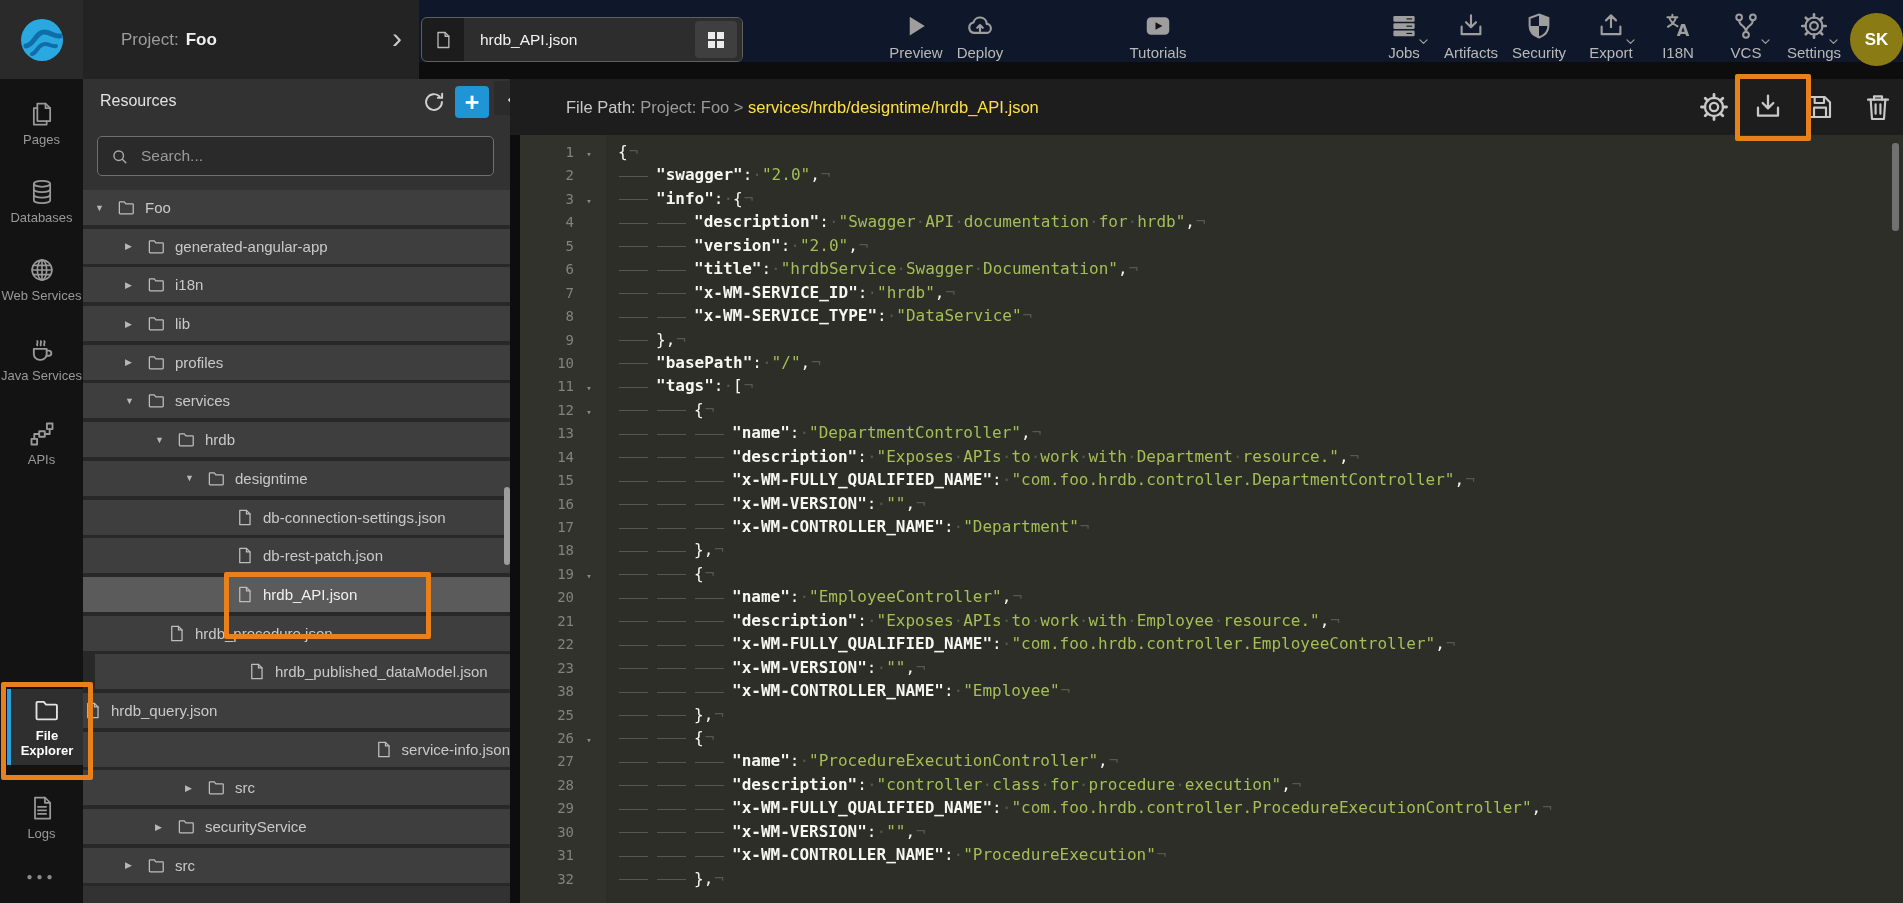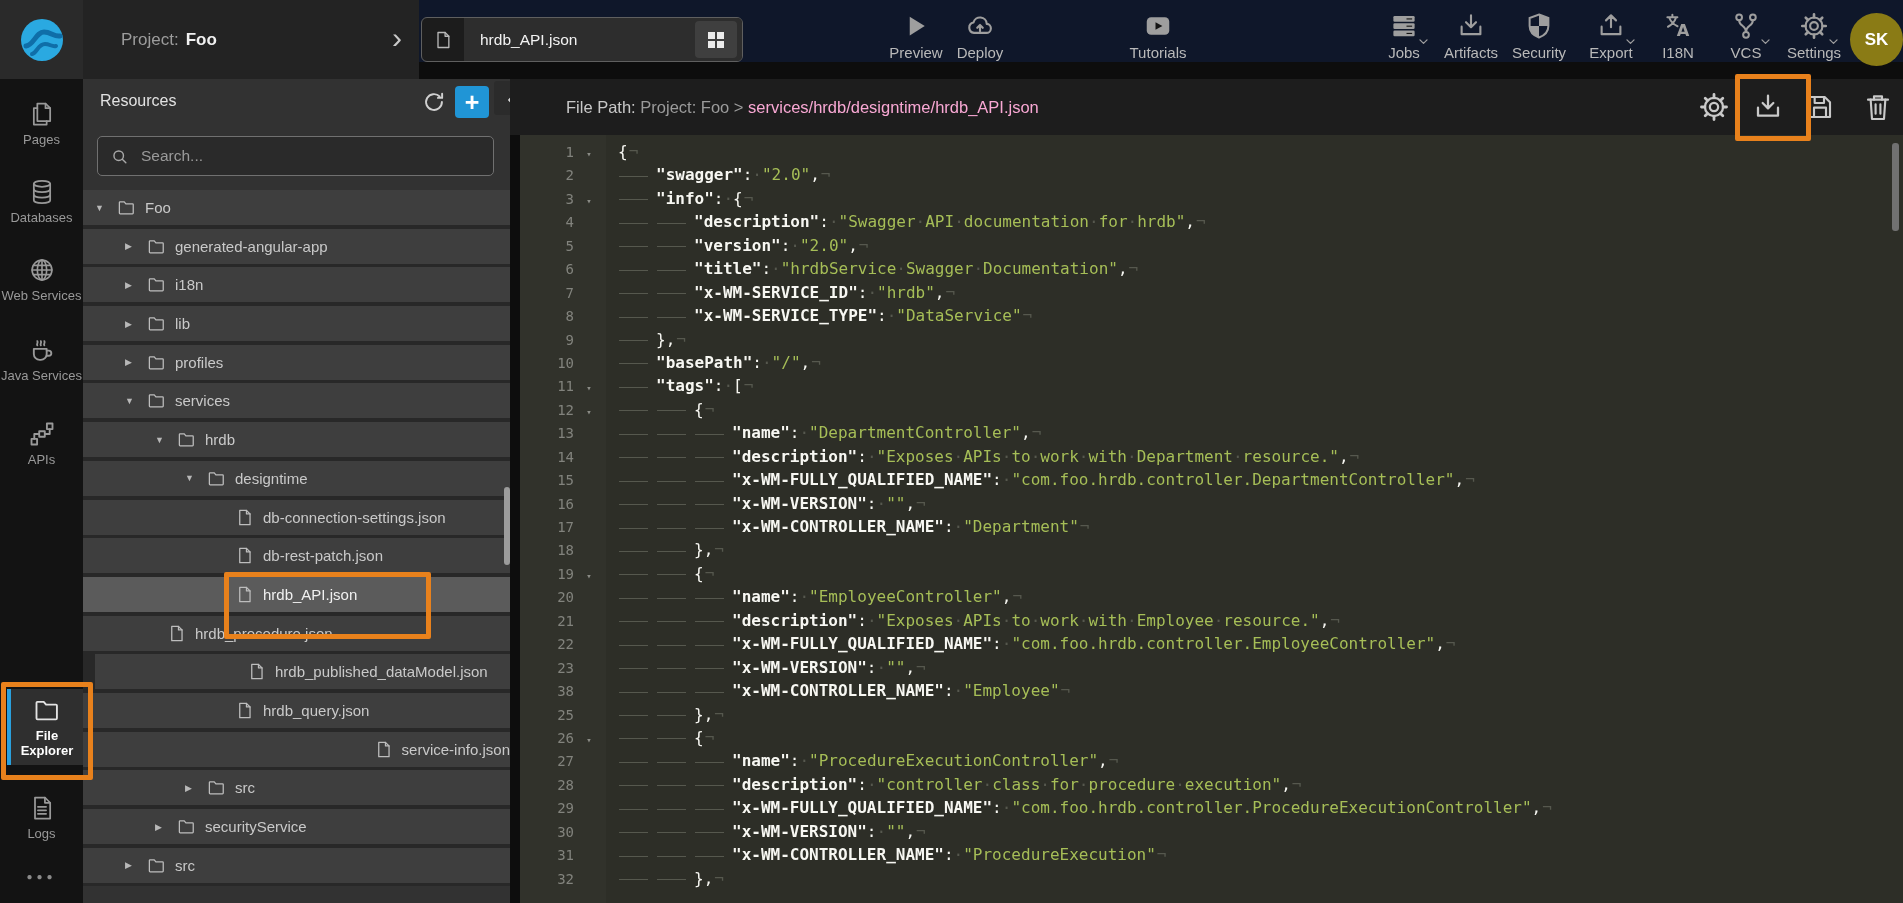--- a/index.html
+++ b/index.html
@@ -77,21 +77,21 @@
   .trow .ic svg{width:100%;height:100%}
   .trow .lbl{overflow:hidden}
   .tree-thumb{position:absolute;left:421px;top:408px;width:6px;height:78px;background:#9c9c9c;
         border-radius:3px;cursor:pointer}
 
   
   .ed-header{position:absolute;left:510px;top:79px;right:0;height:56px;background:#1d1d1d;
         display:flex;align-items:center}
   .ed-path{margin-left:56px;font-size:16.5px;color:#c9c9c9}
   .ed-path .pfx{color:#9b9b9b}
-  .ed-path .file{color:#f9a8d4}
+  .ed-path .file{color:#fde047}
   .ed-btn{position:absolute;top:12px;width:32px;height:32px;color:#c9c9c9;cursor:pointer}
   .ed-btn svg{width:100%;height:100%}
   .code{position:absolute;left:520px;top:135px;right:0;bottom:0;background:#2d2e27;
         font-family:"DejaVu Sans Mono","Liberation Mono",monospace;font-size:16px;
         overflow:hidden;padding-top:5px}
   .gutter-bg{position:absolute;left:0;top:0;width:86px;height:100%;background:#31322b}
   .cl{position:relative;height:23.45px;line-height:23.45px;white-space:nowrap}
   .ln{display:inline-block;width:54px;text-align:right;color:#82837d;font-size:14px}
   .fold{display:inline-block;width:30px;text-align:center;color:#8b8c86;font-size:9px;cursor:pointer}
   .ct{margin-left:14px}
@@ -469,21 +469,21 @@
       </div>
       <div class="trow" style="padding-left: 152px; margin-left: 12px;">
         <span class="ic">
           <svg viewBox="0 0 24 24" fill="none" stroke="currentColor" stroke-linecap="round" stroke-linejoin="round" stroke-width="1.6">
             <path d="M6 3h8.5L19 7.5V21H6Z"></path>
             <path d="M14.5 3v4.5H19"></path>
           </svg>
         </span>
         <span class="lbl">hrdb_published_dataModel.json</span>
       </div>
-      <div class="trow" style="padding-left: 152px;">
+      <div class="trow" style="">
         <span class="ic">
           <svg viewBox="0 0 24 24" fill="none" stroke="currentColor" stroke-linecap="round" stroke-linejoin="round" stroke-width="1.6">
             <path d="M6 3h8.5L19 7.5V21H6Z"></path>
             <path d="M14.5 3v4.5H19"></path>
           </svg>
         </span>
         <span class="lbl">hrdb_query.json</span>
       </div>
       <div class="trow" style="padding-left: 152px; justify-content: flex-end;">
         <span class="ic">

